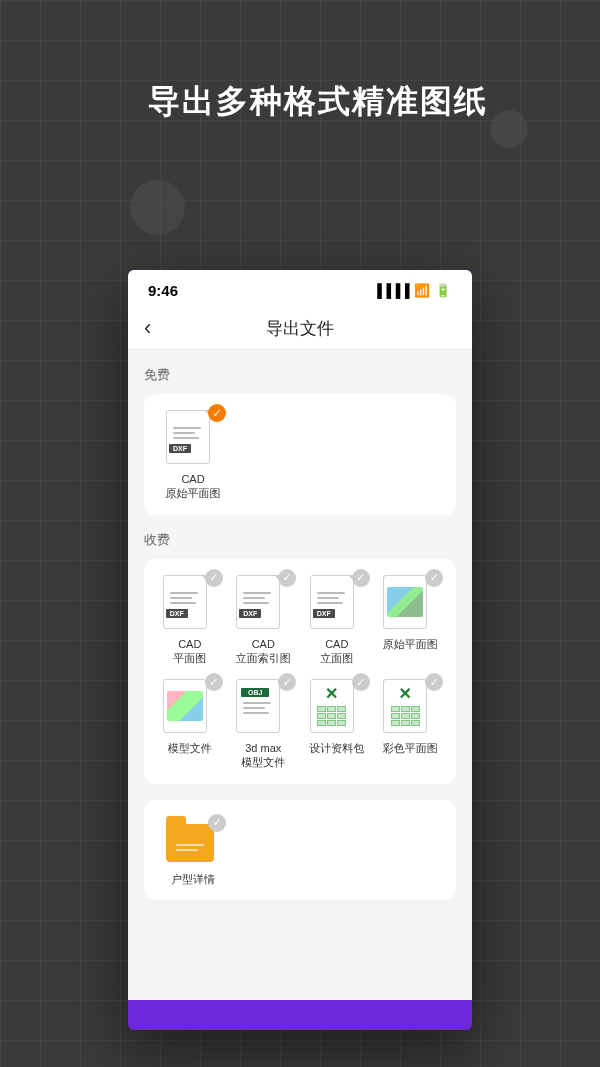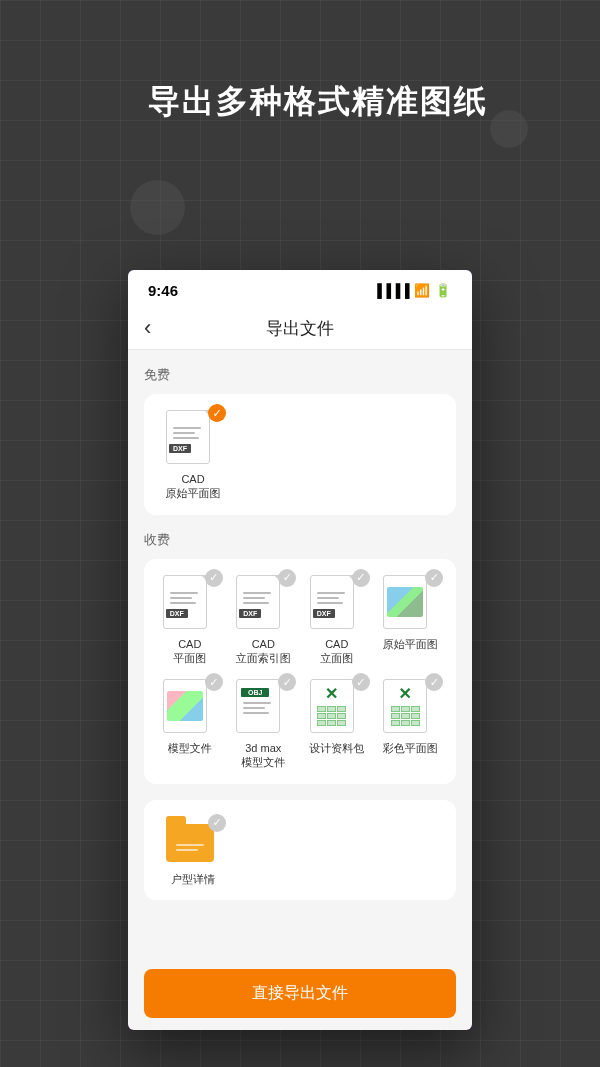--- a/index.html
+++ b/index.html
@@ -613,17 +613,14 @@
             </div>
           </div>
           <div class="check-badge unselected" style="top:0;right:-4px;">✓</div>
         </div>
         <span class="file-name">户型详情</span>
       </div>
     </div>
 
   </div>
 
-  <div class="bottom-bar">
-    <button class="export-btn">直接导出文件</button>
-  </div>
 
 </div>
 
 </body></html>

